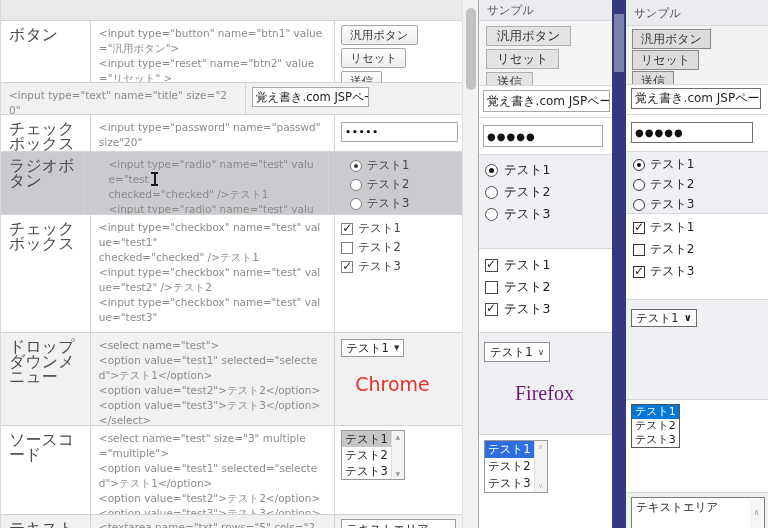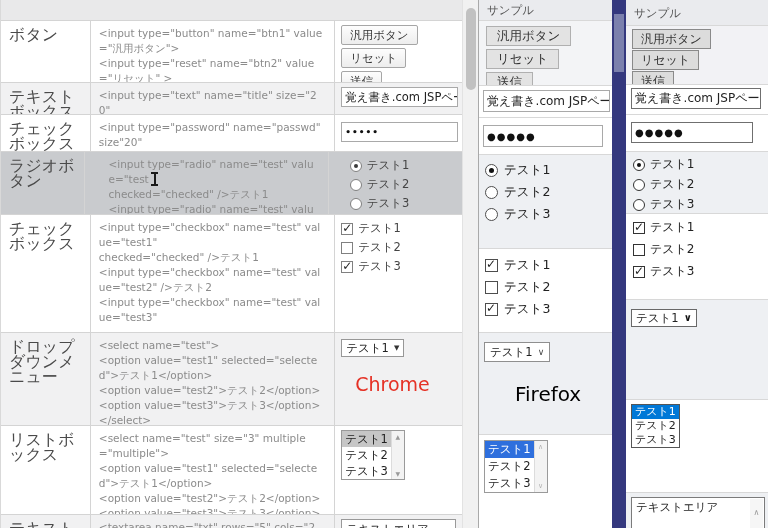--- a/index.html
+++ b/index.html
@@ -38,21 +38,21 @@
   .sel-box .arr { font-size:7px; color:#333; }
   .listbox { display:flex; width:fit-content; border:1px solid #9a9a9a; background:#fff; }
   .lb-opts { display:flex; flex-direction:column; }
   .lb-opt { font-size:11.5px; color:#222; height:16px; line-height:16px; padding:0 3px; min-width:46px; white-space:nowrap; }
   .lb-opt.selgray { background:#c6c6c6; }
   .lb-opt.selblue { background:#2e6fdd; color:#fff; }
   .lb-sb { width:13px; border-left:1px solid #dcdcdc; background:#f3f3f3; display:flex; flex-direction:column; justify-content:space-between; align-items:center; padding:2px 0; font-size:6px; color:#999; }
   .w-ta { border:1px solid #999; background:#fff; font-size:11.5px; color:#222; padding:2px 4px; line-height:14px; }
   .brand { font-size:20px; }
   .brand.chrome { color:#e53125; margin:16px 0 0 14px; font-size:19px; }
-  .brand.firefox { color:#000000; margin:20px 0 12px 36px; }
+  .brand.firefox { color:#701a75; margin:20px 0 12px 36px;font-family:Liberation Serif, serif; }
   .brand.ie { color:#4b8bf5; margin:14px 0 0 58px; }
 
   
   .c-scroll { position:absolute; left:462px; top:0; width:16px; height:528px; background:#f1f1f1; border-left:1px solid #e2e2e2; }
   .c-scroll .thumb { position:absolute; left:3px; top:8px; width:10px; height:82px; background:#c1c1c1; border-radius:5px; }
 
   
   .pane { position:absolute; top:0; height:528px; background:#fff; }
   .ff-pane { left:478px; width:134px; border-left:1px solid #a9a9a9; }
   .ie-pane { left:626px; width:142px; }
@@ -105,21 +105,20 @@
       <div class="c-cell c-sample">
         <div class="stack" style="gap:3px">
           <span class="w-btn">汎用ボタン</span>
           <span class="w-btn">リセット</span>
           <span class="w-btn">送信</span>
         </div>
       </div>
     </div>
 
     <div class="c-row tint" style="height:32px">
-      <div class="c-cell c-label">テキストボックス</div>
       <div class="c-cell c-code">
         <div>&lt;input type="text" name="title" size="20"</div>
 
       </div>
       <div class="c-cell c-sample">
         <div class="w-input" style="width:117px">覚え書き.com JSPページ</div>
       </div>
     </div>
 
     <div class="c-row" style="height:37px">
@@ -198,21 +197,21 @@
       <div class="c-cell c-sample">
         <span class="sel-box">
             <span>テスト1</span>
             <span class="arr">▼</span>
           </span>
         <div class="brand chrome">Chrome</div>
       </div>
     </div>
 
     <div class="c-row" style="height:89px">
-      <div class="c-cell c-label">リストボックス</div>
+      <div class="c-cell c-label">ソースコード</div>
       <div class="c-cell c-code">
         <div>&lt;select name="test" size="3" multiple="multiple"&gt;</div>
         <div>&lt;option value="test1" selected="selected"&gt;テスト1&lt;/option&gt;</div>
         <div>&lt;option value="test2"&gt;テスト2&lt;/option&gt;</div>
         <div>&lt;option value="test3"&gt;テスト3&lt;/option&gt;</div>
 
       </div>
       <div class="c-cell c-sample">
         <div class="listbox">
           <div class="lb-opts">

